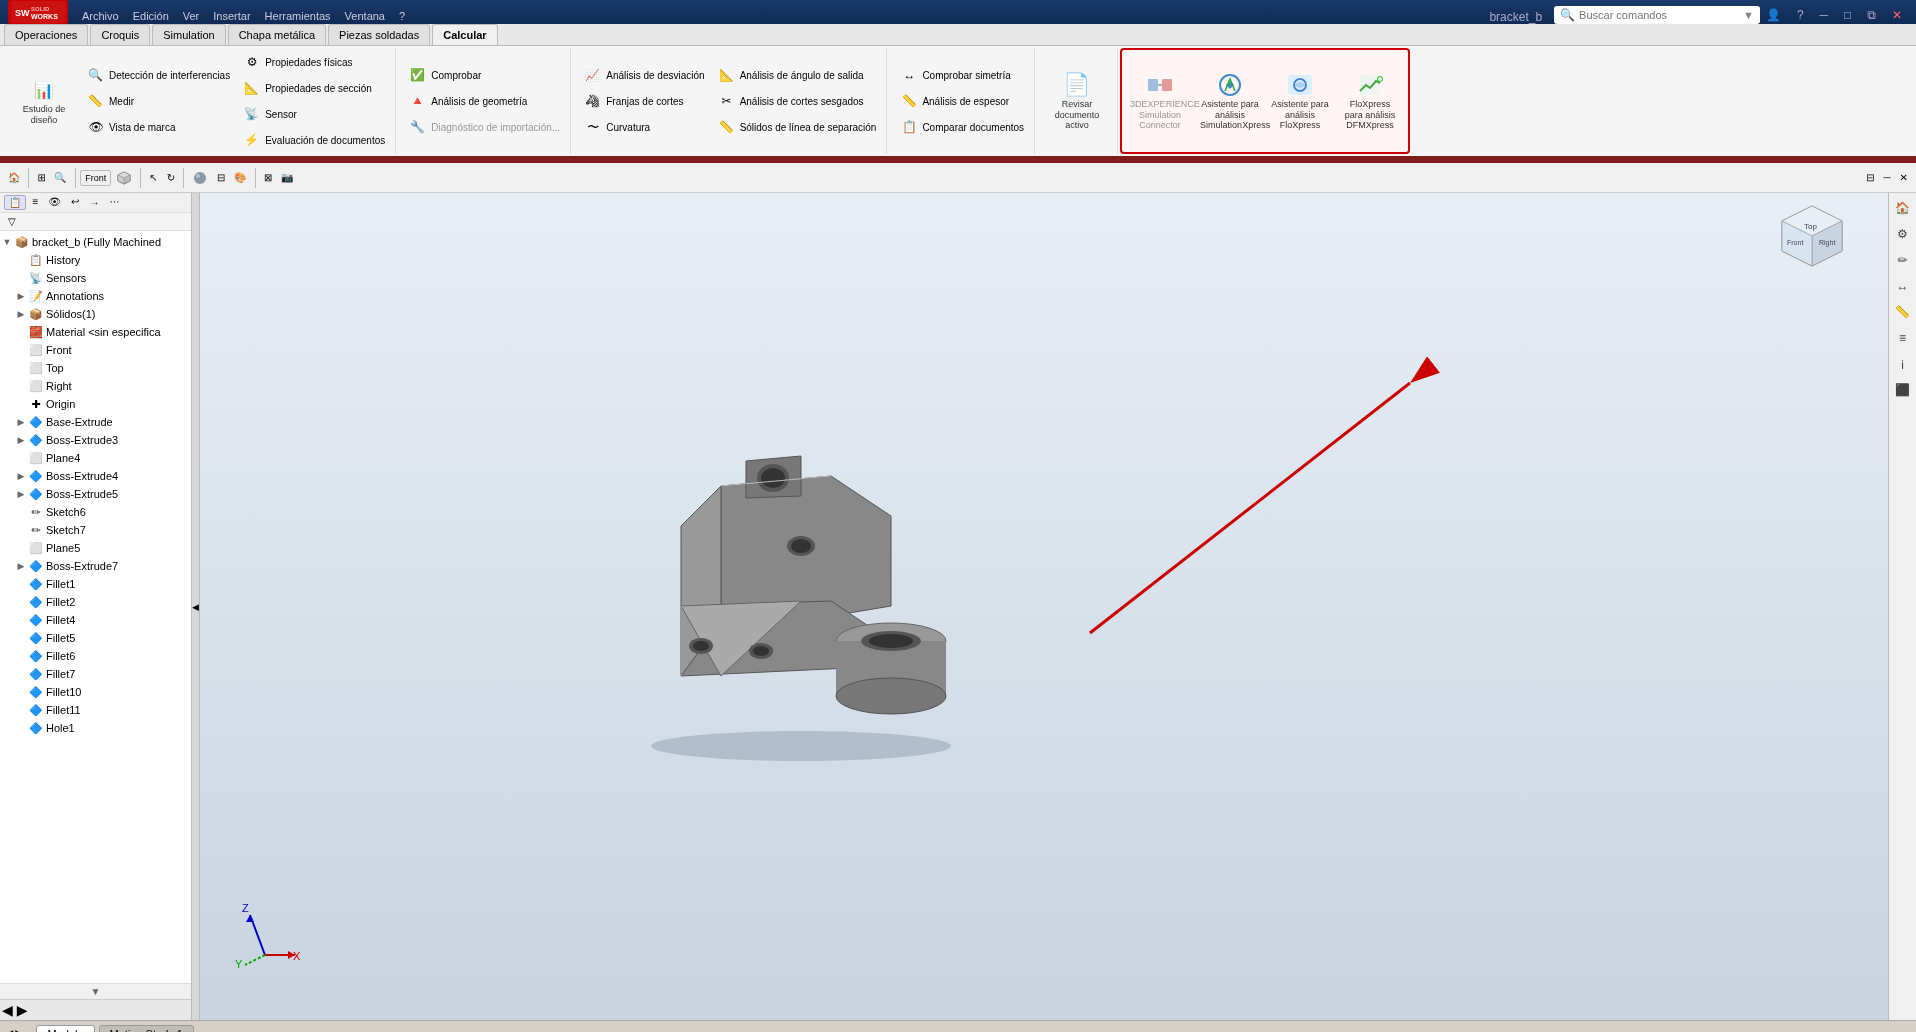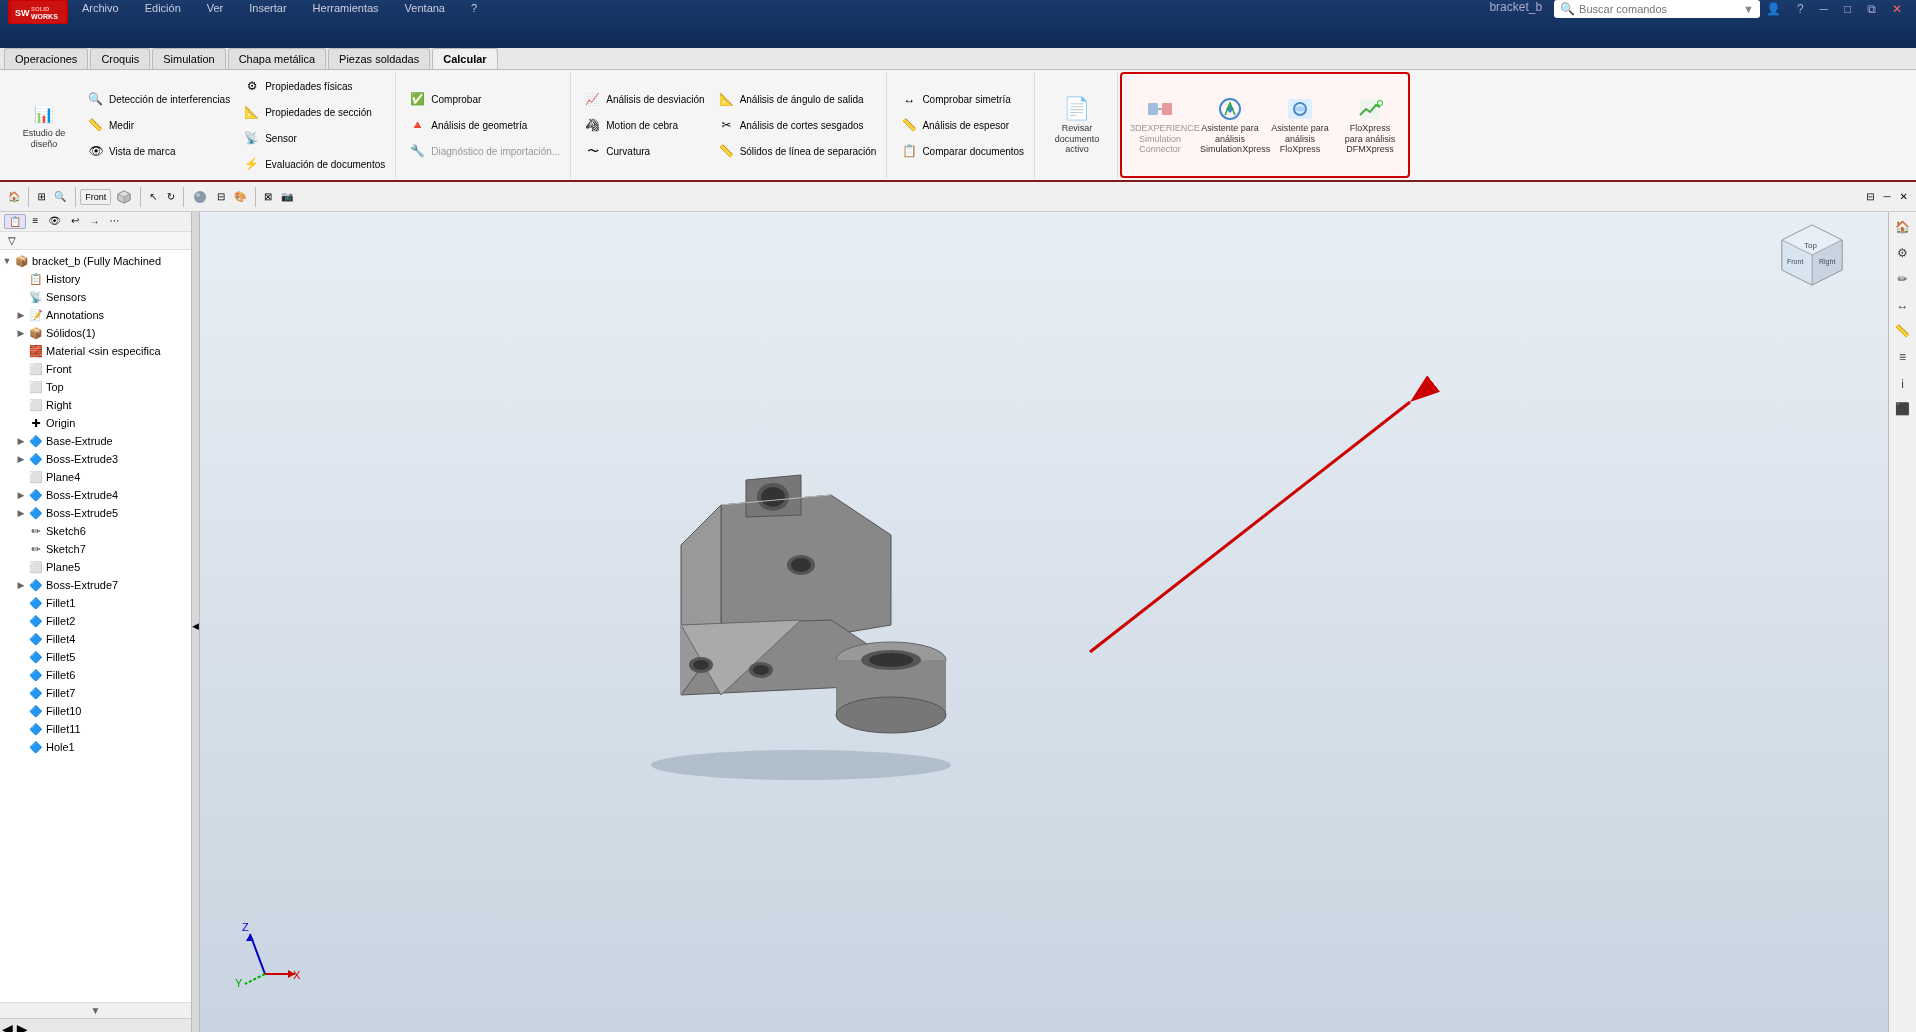--- a/index.html
+++ b/index.html
@@ -1,33 +1,33 @@
 <!DOCTYPE html>
 <html><head>
   <meta charset="utf-8">
   <style>
     * { box-sizing: border-box; margin: 0; padding: 0; }
     body { font-family: 'Segoe UI', Arial, sans-serif; font-size: 11px; background: #d4d0c8; overflow: hidden; width: 1916px; height: 1032px; }
 
     
     .title-bar {
-      display: flex; align-items: flex-start; background: linear-gradient(180deg, #1a3a6b 0%, #0f2a55 100%);
-      height: 48px; padding: 0 8px; color: white;
+      display: flex; align-items: flex-end; background: linear-gradient(180deg, #1a3a6b 0%, #0f2a55 100%);
+      height: 24px; padding: 0 8px; color: white;
     }
     .title-bar-logo { width: 60px; height: 24px; background: #cc0000; border-radius: 2px; display: flex; align-items: center; justify-content: center; color: white; font-weight: bold; font-size: 9px; margin-right: 8px; }
-    .title-bar-menu { display: flex; gap: 14px; flex: 1; }
+    .title-bar-menu { display: flex; gap: 2px; flex: 1; }
     .title-bar-menu span { color: #ccd; font-size: 11px; padding: 2px 6px; cursor: pointer; }
     .title-bar-right { display: flex; align-items: center; gap: 4px; }
     .title-bar-title { color: #aac; font-size: 12px; margin: 0 12px; }
     .search-box { display: flex; align-items: center; background: white; border-radius: 3px; padding: 2px 6px; gap: 4px; }
     .search-box input { border: none; outline: none; font-size: 11px; width: 160px; }
     .win-btn { color: #aac; padding: 2px 6px; cursor: pointer; font-size: 12px; }
 
     
-    .ribbon { background: #7f1d1d; border-bottom: 2px solid #7f1d1d; }
+    .ribbon { background: #7f1d1d; border-bottom: 7px solid #7f1d1d; }
     .ribbon-tabs { display: flex; background: #e8e8e8; border-bottom: 1px solid #bbb; padding: 0 4px; gap: 2px; align-items: flex-end; }
     .ribbon-tab { padding: 4px 10px; font-size: 11px; cursor: pointer; border-radius: 3px 3px 0 0; background: #e0e0e0; border: 1px solid #bbb; border-bottom: none; }
     .ribbon-tab.active { background: #f0f0f0; border-color: #bbb; font-weight: bold; }
     .ribbon-content { display: flex; align-items: stretch; padding: 2px 4px; min-height: 90px; gap: 2px; background: #f5f5f5; }
     .ribbon-group { display: flex; flex-direction: column; align-items: center; border-right: 1px solid #ddd; padding: 2px 6px; min-width: 60px; }
     .ribbon-group-items { display: flex; gap: 4px; flex: 1; align-items: center; }
     .ribbon-btn { display: flex; flex-direction: column; align-items: center; padding: 3px 4px; cursor: pointer; border-radius: 3px; min-width: 50px; }
     .ribbon-btn .icon { width: 28px; height: 28px; display: flex; align-items: center; justify-content: center; font-size: 16px; }
     .ribbon-btn .label { font-size: 9px; text-align: center; color: #333; line-height: 1.2; max-width: 60px; }
     .ribbon-btn-sm { display: flex; align-items: center; gap: 3px; padding: 2px 4px; cursor: pointer; border-radius: 2px; font-size: 10px; }
@@ -196,21 +196,21 @@
 
     <div class="ribbon-group">
       <div class="ribbon-group-items">
         <div style="display:flex;flex-direction:column;gap:2px;">
           <div class="ribbon-btn-sm">
             <div class="icon-sm">📈</div>
             <span>Análisis de desviación</span>
           </div>
           <div class="ribbon-btn-sm">
             <div class="icon-sm">🦓</div>
-            <span>Motion de cebra</span>
+            <span>Franjas de cortes</span>
           </div>
           <div class="ribbon-btn-sm">
             <div class="icon-sm">〜</div>
             <span>Curvatura</span>
           </div>
         </div>
         <div style="display:flex;flex-direction:column;gap:2px;">
           <div class="ribbon-btn-sm">
             <div class="icon-sm">📐</div>
             <span>Análisis de ángulo de salida</span>

